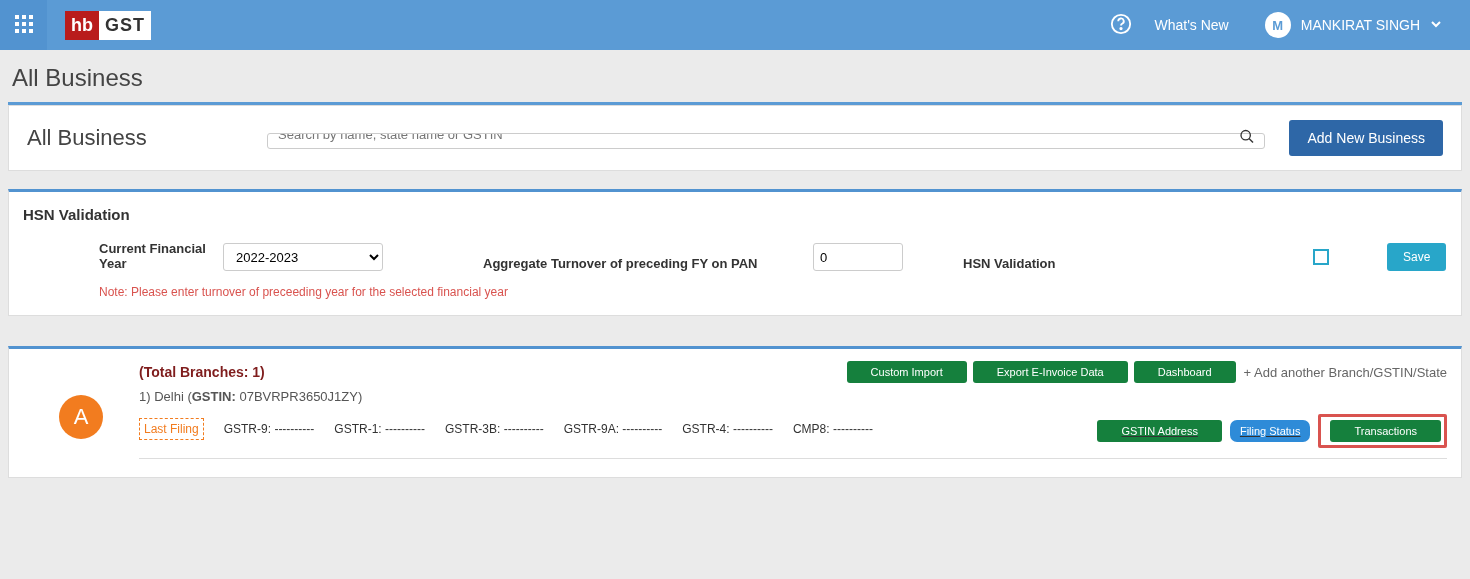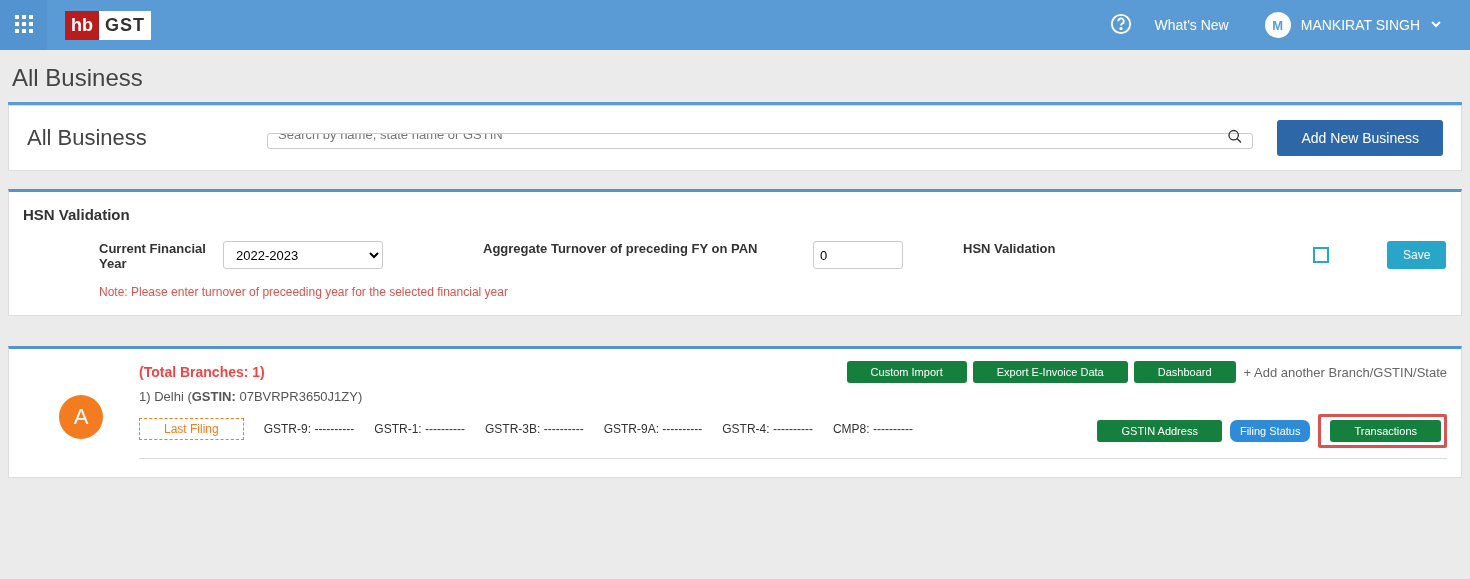--- a/index.html
+++ b/index.html
@@ -21,55 +21,55 @@
     .page-title { font-size: 24px; color:#444; padding: 8px 4px 10px 4px; }
     .title-rule { height:3px; background:#5b9bd5; margin: 0 0 0 0; }
 
     .panel { background:#fff; border:1px solid #ddd; }
 
     .bus-bar { display:flex; align-items:center; padding: 14px 18px; }
     .bus-label { font-size: 22px; color:#444; flex: 0 0 240px;}
     .search-wrap { flex:1; position:relative; margin-right: 24px; }
     .search-input { width:100%; height:16px; border:1px solid #ccc; border-radius:3px; padding: 0 36px 12px 10px; font-size:13px; color:#666; }
     .search-icon-pos { position:absolute; right:10px; top:50%; transform:translateY(-50%); color:#333; }
-    .add-btn { background:#2e67a7; color:#fff; border:none; padding:10px 24px; font-size:14px; border-radius:3px; cursor:pointer; }
+    .add-btn { background:#2e67a7; color:#fff; border:none; padding:10px 18px; font-size:14px; border-radius:3px; cursor:pointer; }
 
     .hsn-panel { margin-top: 18px; border-top:3px solid #5293d0; }
     .hsn-title { font-size:15px; font-weight:600; color:#333; padding:14px 14px 10px 14px; }
-    .hsn-row { display:flex; align-items:flex-start; padding: 8px 14px 14px 14px; flex-wrap:nowrap; }
+    .hsn-row { display:flex; align-items:flex-end; padding: 8px 14px 14px 14px; flex-wrap:nowrap; }
     .hsn-label { font-size:13px; font-weight:600; color:#333; }
     .col1 { flex:0 0 200px; padding-left: 76px;}
     .fy-select { height:28px; width:160px; border:1px solid #ccc; border-radius:3px; padding:0 8px; background:#fff; font-size:13px; }
     .col2 { flex:0 0 230px; }
     .col3 { flex:0 0 360px; text-align:left; padding-left: 30px;}
     .turnover-input { height:28px; width:90px; border:1px solid #ccc; border-radius:3px; padding:0 6px; font-size:13px; }
     .col4 { flex:0 0 150px; }
     .col5 { flex:0 0 180px; text-align:left; padding-left: 0px;}
     .check-box { width:16px; height:16px; border:2px solid #28a6c9; display:inline-block; margin-left:170px;}
     .col6 { flex:0 0 90px;}
     .save-btn { background:#28a6c9; color:#fff; border:none; padding:7px 16px; font-size:12px; border-radius:3px; cursor:pointer; margin-left:58px;}
     .note { color:#d9534f; font-size:12px; padding: 0 14px 16px 90px; }
 
     .biz-panel { margin-top: 30px; border-top:3px solid #5293d0; padding:0 0 18px 0; }
     .biz-head { display:flex; align-items:center; padding: 12px 14px 6px 14px; }
-    .branches { color:#ef4444; font-weight:600; font-size:14px; margin-left: 116px; }
+    .branches { color:#7f1d1d; font-weight:600; font-size:14px; margin-left: 116px; }
     .head-spacer { flex:1; }
     .pill { background:#15803d; color:#fff; border:none; padding:5px 24px; font-size:11px; border-radius:3px; cursor:pointer; margin-left:6px; }
     .add-branch { font-size:13px; color:#666; margin-left:8px; cursor:pointer; }
 
     .biz-row { display:flex; align-items:flex-start; padding: 0 14px; }
     .avatar-lg { width:44px; height:44px; border-radius:50%; background:#f27c1f; color:#fff; display:flex; align-items:center; justify-content:center; font-size:22px; margin: 6px 0 0 36px; }
     .biz-detail { flex:1; margin-left:36px; }
     .gstin-line { font-size:13px; color:#555; padding-bottom:6px; }
     .gstin-line .strong { font-weight:700; }
     .filing-row { display:flex; align-items:center; gap:28px; border-bottom:1px solid #ddd; padding-bottom:10px; }
-    .last-filing { border:1px dashed #f27c1f; color:#f27c1f; font-size:12px; padding:3px 24px; }
+    .last-filing { border:1px dashed #f27c1f; color:#f27c1f; font-size:12px; padding:3px 4px; }
     .filing-item { font-size:12px; color:#333; }
     .filing-item .lbl { font-weight:400; }
-    .row-actions { display:flex; align-items:center; gap:8px; padding-top:4px; }
+    .row-actions { display:flex; align-items:center; gap:8px; padding-top:4px;text-decoration:underline; }
     .pill-blue { background:#2e8bd8; color:#fff; border:none; padding:5px 10px; font-size:11px; border-radius:7px; cursor:pointer;}
     .trans-highlight { border:3px solid #d9534f; padding:3px; display:inline-block; border-radius:2px;}
   </style>
 </head>
 <body>
 
 <div class="topbar">
   <div class="apps-btn">
     <span>
       <svg width="18" height="18" viewBox="0 0 18 18" fill="#fff">

